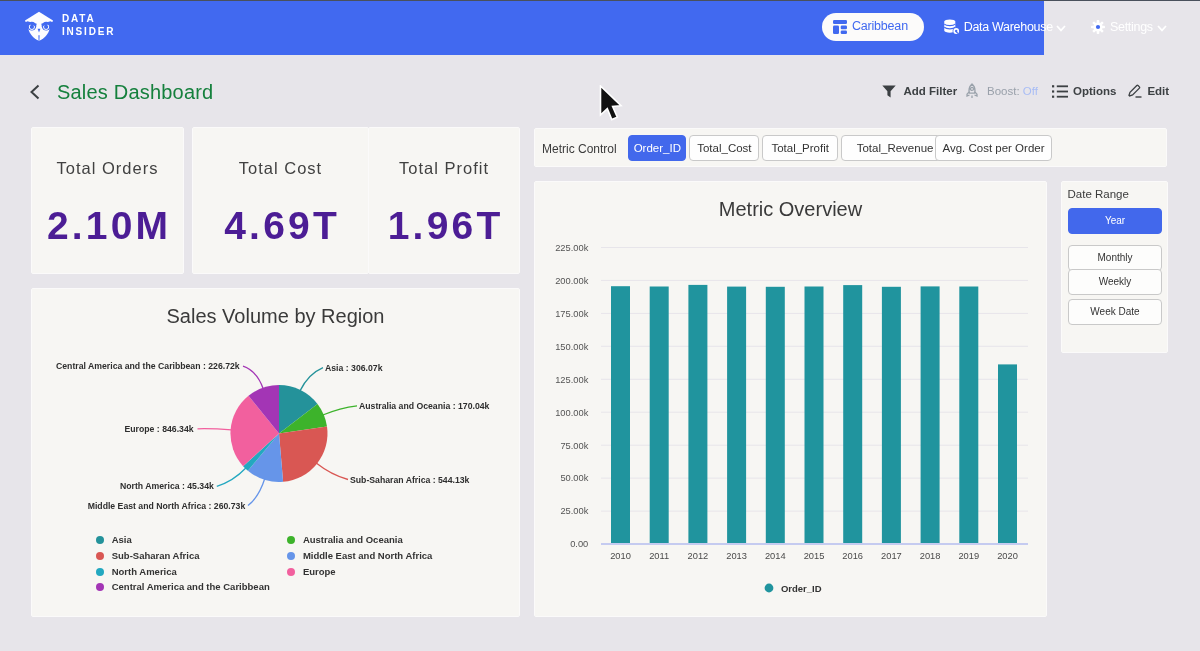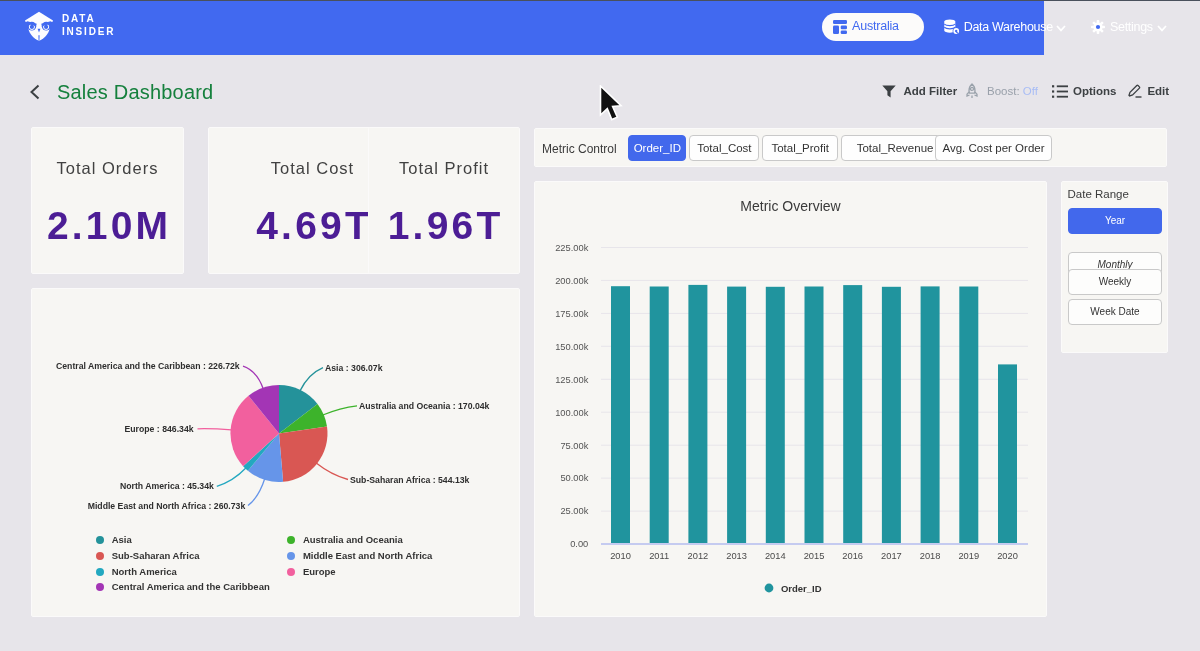--- a/index.html
+++ b/index.html
@@ -26,21 +26,21 @@
   .mbtn { position:absolute; top:6px; height:26px; border:1px solid #c9c9c9; border-radius:4px; background:#fefefe; color:#333; font-size:11.5px; text-align:center; line-height:24px; white-space:nowrap; }
   .mbtn.sel { background:#4268ec; border-color:#4268ec; color:#fff; }
   
   #dr { left:1061px; top:181px; width:107px; height:172px; }
   #dr .lbl { position:absolute; left:5.5px; top:5.5px; font-size:11.5px; color:#3b3b3b; white-space:nowrap; }
   .dbtn { position:absolute; left:6px; width:94px; height:26px; border:1px solid #c9c9c9; border-radius:4px; background:#fdfdfc; color:#333; font-size:10px; text-align:center; line-height:24px; white-space:nowrap; }
   .dbtn.sel { background:#4268ec; border-color:#4268ec; color:#fff; }
   
   #pie-card { left:31px; top:288px; width:489px; height:329px; }
   #chart-card { left:534px; top:181px; width:513px; height:436px; }
-  .ctitle { position:absolute; width:100%; text-align:center; font-size:14px; color:#3a3a3a; }
+  .ctitle { position:absolute; width:100%; text-align:center; font-size:20px; color:#3a3a3a; }
   .plabel { position:absolute; font-size:8.7px; font-weight:bold; color:#2e2e2e; white-space:nowrap; line-height:10px; }
   .lg-row { position:absolute; font-size:9.5px; font-weight:bold; color:#333; white-space:nowrap; line-height:12px; }
   .lg-dot { position:absolute; width:8px; height:8px; border-radius:4px; top:2px; }
 </style>
 </head>
 <body>
 
 <div id="hdr">
   <svg class="abs" style="left:25px;top:11px" width="28" height="30" viewBox="0 0 28 30">
     <path fill="#fcfcff" d="M14 0.8 L28 9.6 L27.7 10.8 L0.3 10.8 L0 9.6 Z"></path>
@@ -56,21 +56,21 @@
   </svg>
   <div id="logo-txt">DATA<br>INSIDER</div>
 
   <div id="dash-btn">
     <svg class="abs" style="left:11px;top:7px" width="14" height="14" viewBox="0 0 14 14">
       <rect x="0" y="0" width="14" height="4" rx="1.3" fill="#4169f0"></rect>
       <rect x="0" y="5.6" width="6" height="8.4" rx="1.3" fill="#4169f0"></rect>
       <rect x="7.7" y="5.6" width="6.3" height="3.6" rx="1.2" fill="#4169f0"></rect>
       <rect x="7.7" y="10.5" width="6.3" height="3.5" rx="1.2" fill="#4169f0"></rect>
     </svg>
-    <span>Australia</span>
+    <span>Caribbean</span>
   </div>
 
   <div class="hdr-item" style="left:944px;">
     <svg class="abs" style="left:0;top:19px" width="17" height="16" viewBox="0 0 17 16">
       <ellipse cx="5.8" cy="2.6" rx="5.5" ry="2.2" fill="#fff"></ellipse>
       <path fill="#fff" d="M0.3 2.6 H11.3 L11.3 11.6 C11.3 14.4 0.3 14.4 0.3 11.6 Z"></path>
       <path d="M0.3 5 C2.2 7.2 9.4 7.2 11.3 5" fill="none" stroke="#4169f0" stroke-width="1.1"></path>
       <path d="M0.3 8.2 C2.2 10.4 9.4 10.4 11.3 8.2" fill="none" stroke="#4169f0" stroke-width="1.1"></path>
       <circle cx="12.2" cy="12" r="3.6" fill="#4169f0"></circle>
       <circle cx="12.2" cy="12" r="2.9" fill="#fff"></circle>
@@ -139,47 +139,48 @@
 <svg class="abs" style="left:1128px;top:84px" width="14" height="14" viewBox="0 0 14 14">
   <path d="M1 11.3 L2 8.3 L8.8 1.5 Q9.4 0.9 10 1.5 L11.4 2.9 Q12 3.5 11.4 4.1 L4.6 10.9 L1.6 11.9 Z" fill="none" stroke="#3c4043" stroke-width="1.3"></path>
   <path d="M7.5 13 H13.5" stroke="#3c4043" stroke-width="1.4"></path>
 </svg>
 <div class="tool" style="left:1147.4px;">Edit</div>
 
 <div class="card" style="left:31px;top:127px;width:153px;height:147px;">
   <div class="kpi-l">Total Orders</div>
     <div class="kpi-v">2.10M</div>
 </div>
-<div class="card" style="left:208px;top:127px;width:177px;height:147px;padding-left:16px;">
+<div class="card" style="left:192px;top:127px;width:177px;height:147px;">
   <div class="kpi-l">Total Cost</div>
     <div class="kpi-v">4.69T</div>
 </div>
 <div class="card" style="left:368px;top:127px;width:152px;height:147px;">
   <div class="kpi-l">Total Profit</div>
     <div class="kpi-v">1.96T</div>
 </div>
 
 <div class="card" id="mc">
   <div class="lbl">Metric Control</div>
   <div class="mbtn sel" style="left:93.3px;width:58px;">Order_ID</div>
   <div class="mbtn" style="left:154.4px;width:70px;">Total_Cost</div>
   <div class="mbtn" style="left:227.2px;width:76px;">Total_Profit</div>
   <div class="mbtn" style="left:306.1px;width:108px;">Total_Revenue</div>
   <div class="mbtn" style="left:400px;width:117px;">Avg. Cost per Order</div>
 </div>
 
 <div class="card" id="dr">
   <div class="lbl">Date Range</div>
   <div class="dbtn sel" style="top:26px;">Year</div>
-  <div class="dbtn" style="top:70px;font-style:italic;">Monthly</div>
+  <div class="dbtn" style="top:63px;">Monthly</div>
   <div class="dbtn" style="top:86.5px;">Weekly</div>
   <div class="dbtn" style="top:116.5px;">Week Date</div>
 </div>
 
 <div class="card" id="pie-card">
+  <div class="ctitle" style="top:16px;">Sales Volume by Region</div>
   <svg class="abs" style="left:0;top:0" width="489" height="329" id="piesvg">
       <path d="M247 144.5 L247.0 96.0 A48.5 48.5 0 0 1 285.5 115.0 Z" fill="#24929a"></path>
       <path d="M247 144.5 L285.5 115.0 A48.5 48.5 0 0 1 295.0 137.5 Z" fill="#3db32b"></path>
       <path d="M247 144.5 L295.0 137.5 A48.5 48.5 0 0 1 251.1 192.8 Z" fill="#d95753"></path>
       <path d="M247 144.5 L251.1 192.8 A48.5 48.5 0 0 1 215.9 181.7 Z" fill="#6695e9"></path>
       <path d="M247 144.5 L215.9 181.7 A48.5 48.5 0 0 1 211.1 177.2 Z" fill="#23a8c0"></path>
       <path d="M247 144.5 L211.1 177.2 A48.5 48.5 0 0 1 216.5 106.8 Z" fill="#f2609e"></path>
       <path d="M247 144.5 L216.5 106.8 A48.5 48.5 0 0 1 247.0 96.0 Z" fill="#a335b5"></path>
       <path d="M268.0 101.9 Q276.4 84.9 291 78.7" fill="none" stroke="#24929a" stroke-width="1.3"></path>
       <path d="M290.8 126.0 Q308.3 118.7 325 116.8" fill="none" stroke="#3db32b" stroke-width="1.3"></path>

